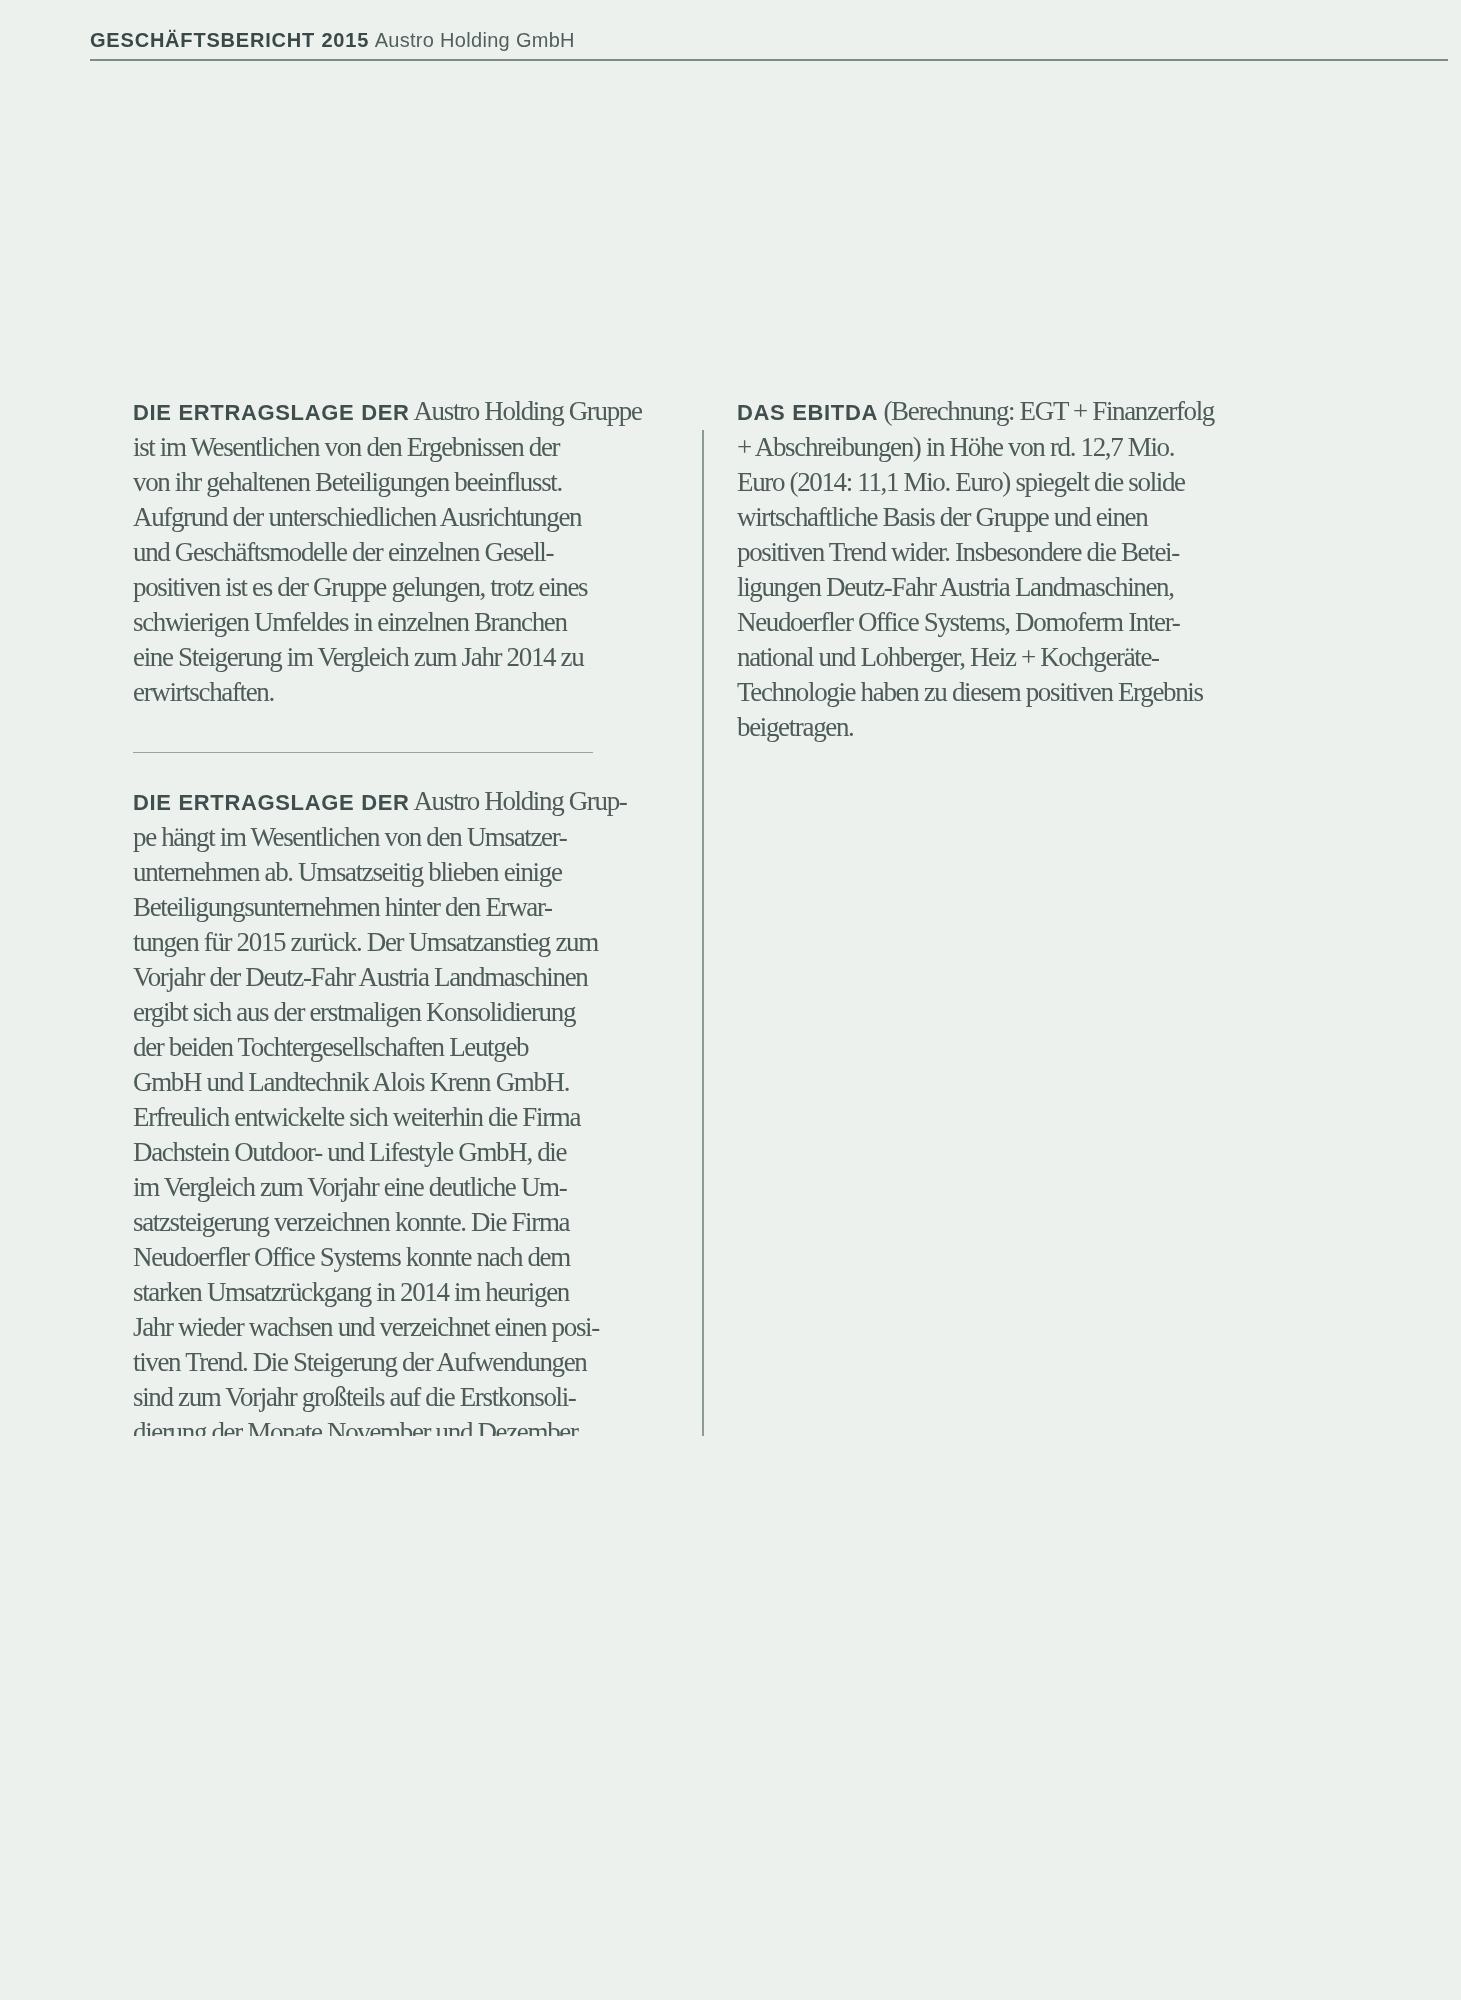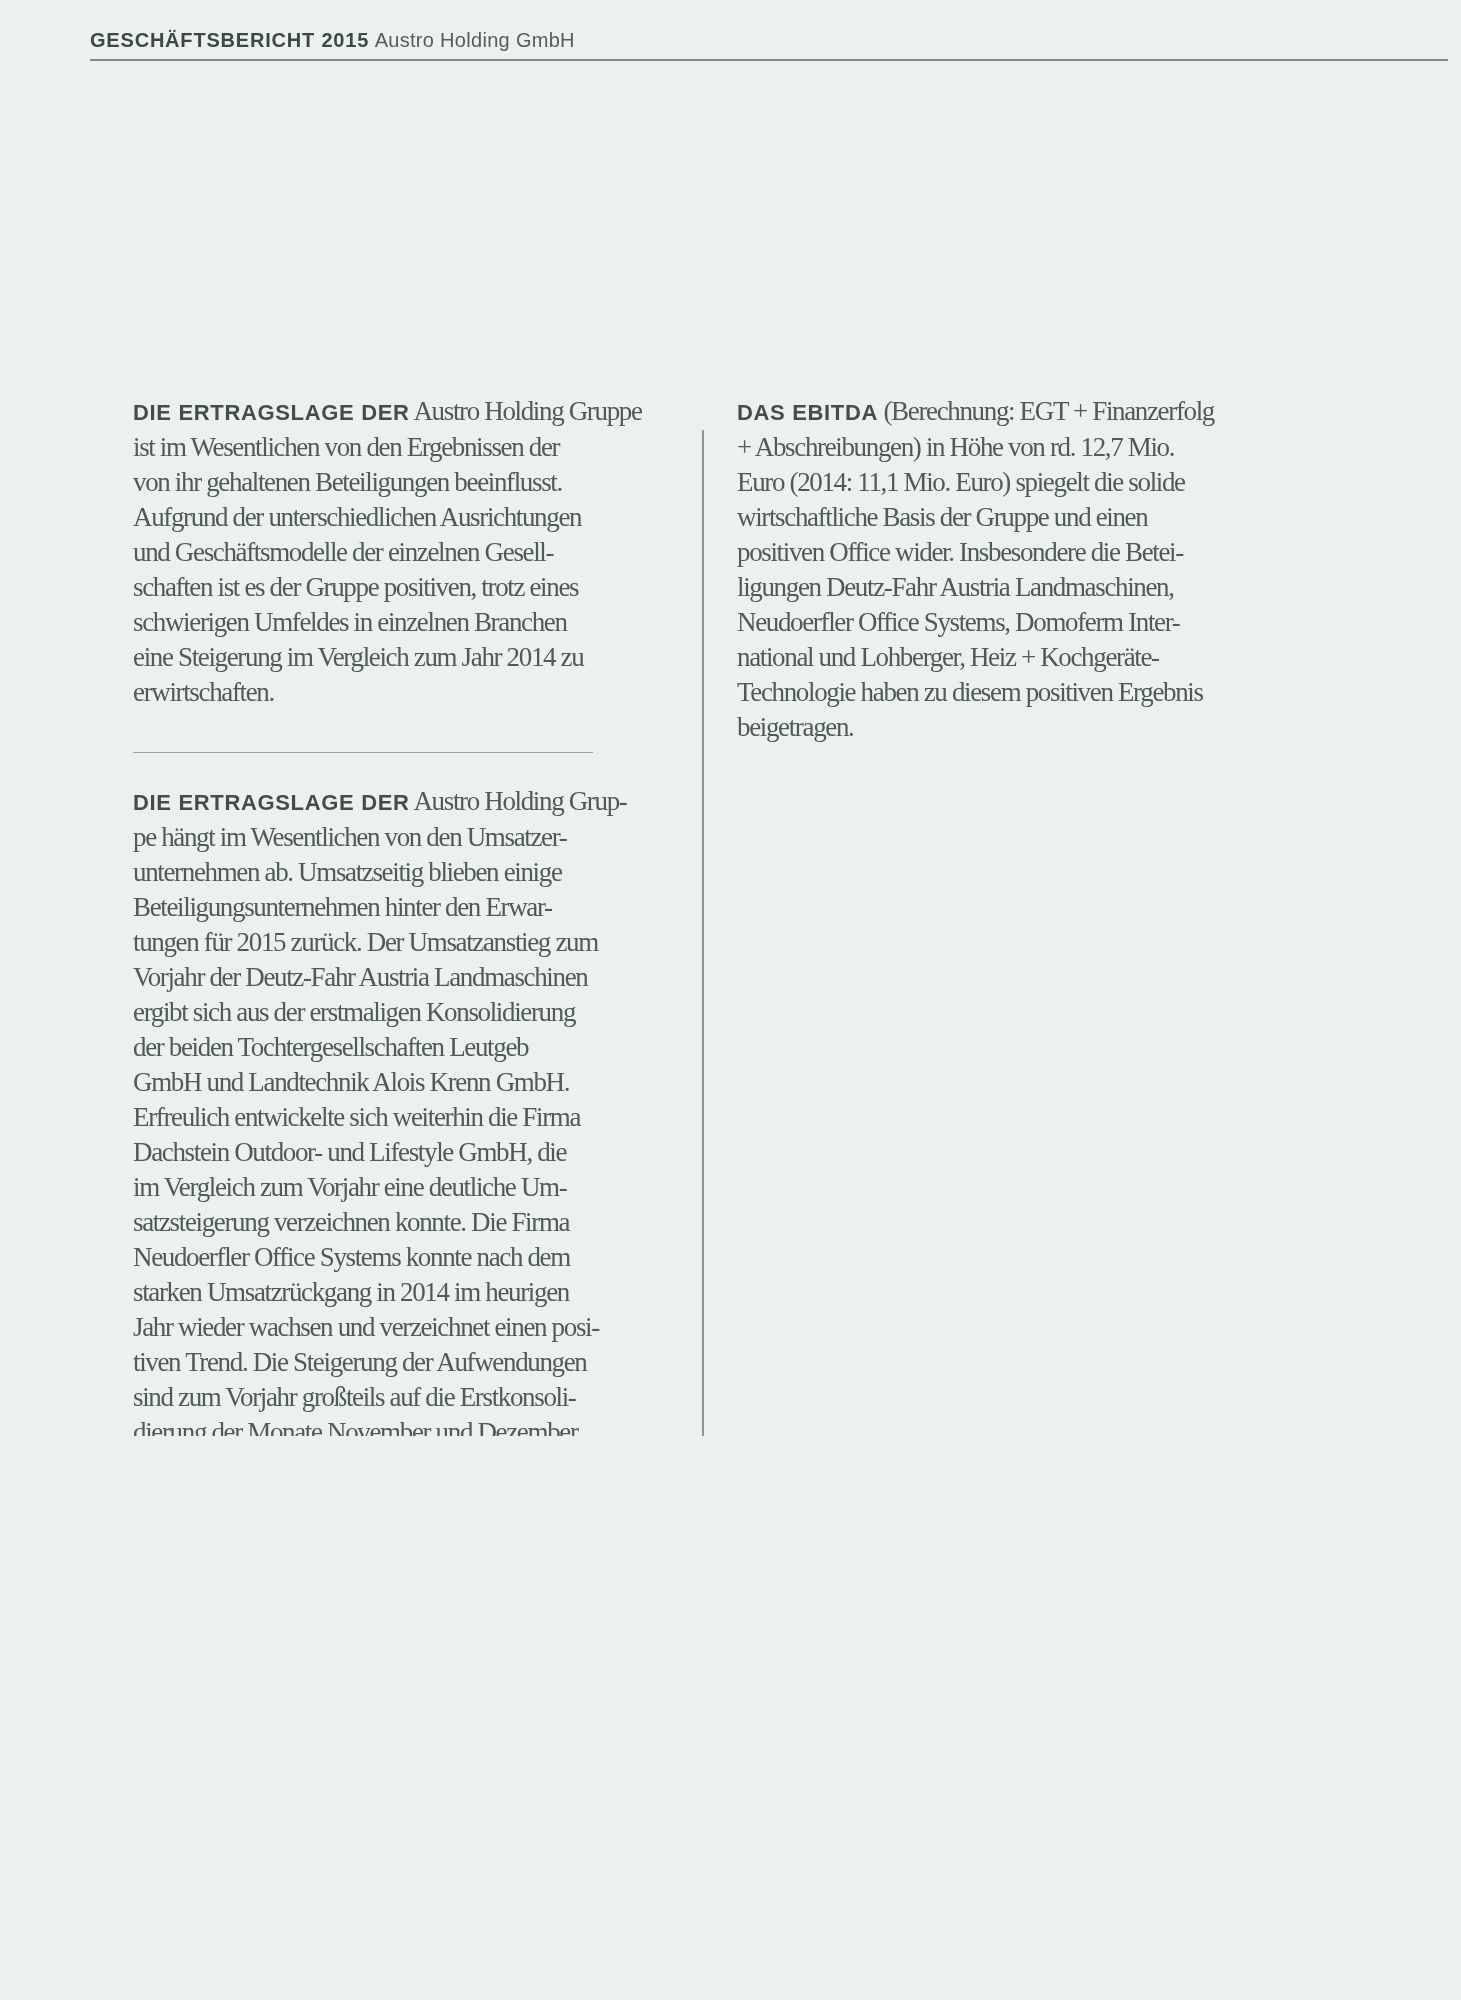--- a/index.html
+++ b/index.html
@@ -115,21 +115,21 @@
   <div class="header-rule"></div>
 
 
   <div class="col col-left">
     <div class="para">
         <div class="line"><span class="lead">DIE ERTRAGSLAGE DER</span> Austro Holding Gruppe</div>
         <div class="line">ist im Wesentlichen von den Ergebnissen der</div>
         <div class="line">von ihr gehaltenen Beteiligungen beeinflusst.</div>
         <div class="line">Aufgrund der unterschiedlichen Ausrichtungen</div>
         <div class="line">und Geschäftsmodelle der einzelnen Gesell-</div>
-        <div class="line">schaften ist es der Gruppe positiven, trotz eines</div>
+        <div class="line">positiven ist es der Gruppe gelungen, trotz eines</div>
         <div class="line">schwierigen Umfeldes in einzelnen Branchen</div>
         <div class="line">eine Steigerung im Vergleich zum Jahr 2014 zu</div>
         <div class="line">erwirtschaften.</div>
       </div>
     <hr class="para-rule">
     <div class="para">
         <div class="line"><span class="lead">DIE ERTRAGSLAGE DER</span> Austro Holding Grup-</div>
         <div class="line">pe hängt im Wesentlichen von den Umsatzer-</div>
         <div class="line">unternehmen ab. Umsatzseitig blieben einige</div>
         <div class="line">Beteiligungsunternehmen hinter den Erwar-</div>
@@ -153,21 +153,21 @@
   </div>
 
   <div class="divider-v"></div>
 
   <div class="col col-right">
     <div class="para">
         <div class="line"><span class="lead">DAS EBITDA</span> (Berechnung: EGT + Finanzerfolg</div>
         <div class="line">+ Abschreibungen) in Höhe von rd. 12,7 Mio.</div>
         <div class="line">Euro (2014: 11,1 Mio. Euro) spiegelt die solide</div>
         <div class="line">wirtschaftliche Basis der Gruppe und einen</div>
-        <div class="line">positiven Office wider. Insbesondere die Betei-</div>
+        <div class="line">positiven Trend wider. Insbesondere die Betei-</div>
         <div class="line">ligungen Deutz-Fahr Austria Landmaschinen,</div>
         <div class="line">Neudoerfler Office Systems, Domoferm Inter-</div>
         <div class="line">national und Lohberger, Heiz + Kochgeräte-</div>
         <div class="line">Technologie haben zu diesem positiven Ergebnis</div>
         <div class="line">beigetragen.</div>
       </div>
   </div>
 
   <div class="page-number">80</div>
 

